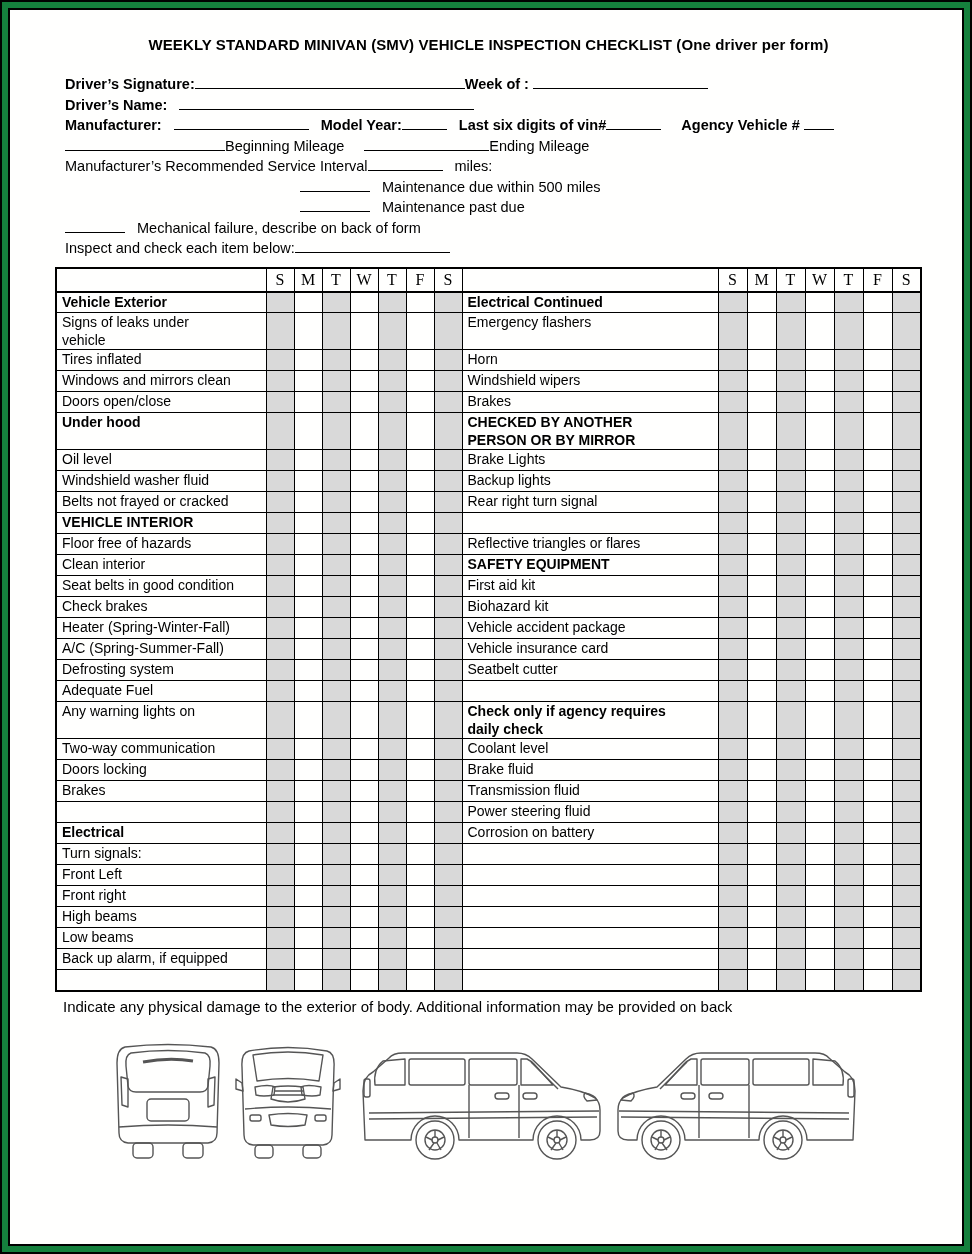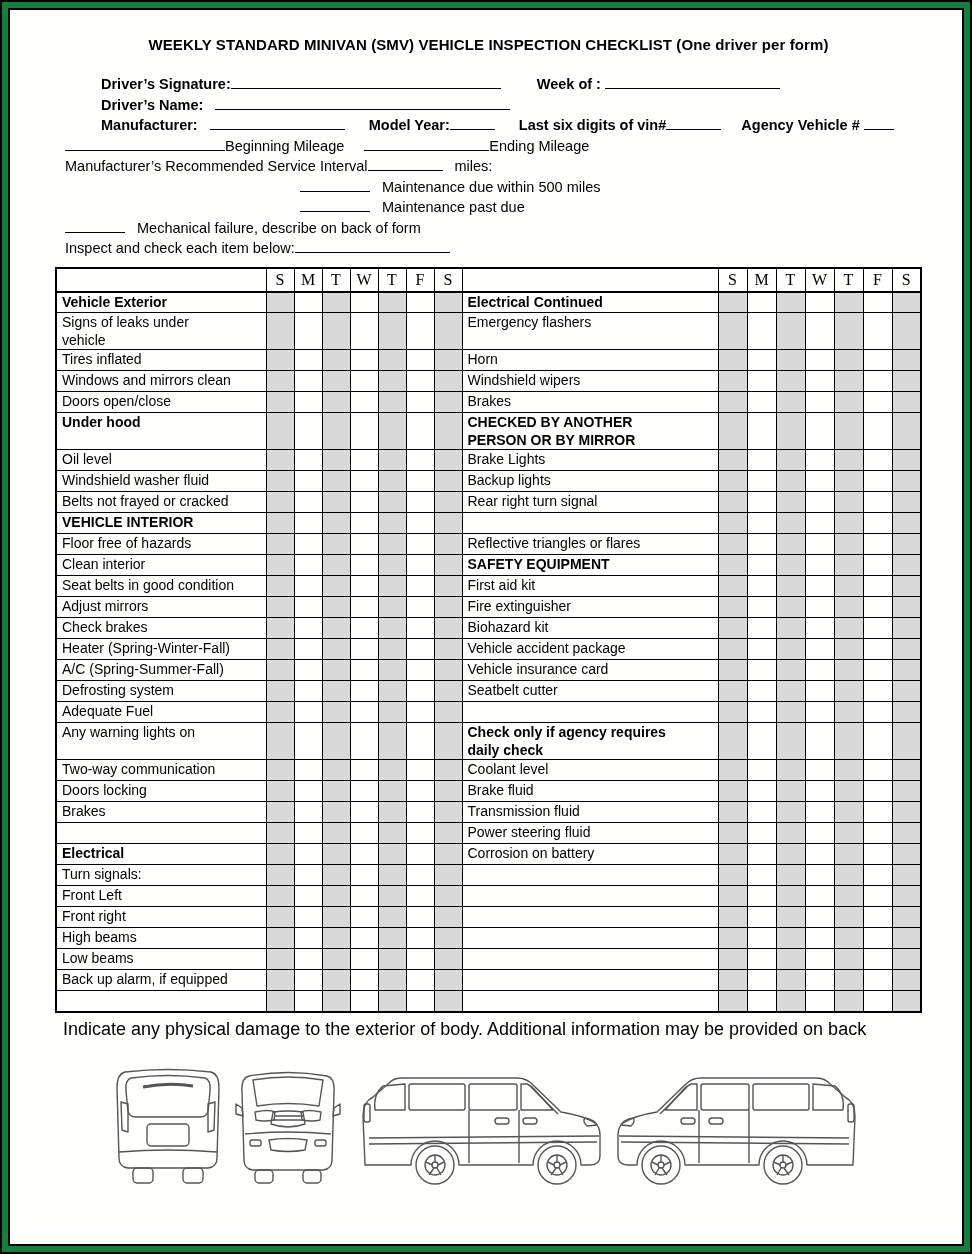--- a/index.html
+++ b/index.html
@@ -20,31 +20,31 @@
     color:#000;
   }
   .title {
     text-align:center;
     font-size:15px; font-weight:bold;
     margin:12px 0 22px 0;
     letter-spacing:0.1px;
   }
   .form-lines { font-size:14.5px; line-height:19.5px; padding-left:10px; }
   .form-lines .row { white-space:nowrap; margin-bottom:1px; }
-  .b { font-weight:bold;margin-left:36px; }
+  .b { font-weight:bold; }
   .blank {
     display:inline-block;
     border-bottom:1.5px solid #000;
     height:13px;
     vertical-align:baseline;
   }
   .w270{width:270px}.w175{width:175px}.w295{width:295px}.w135{width:135px}
   .w45{width:45px}.w55{width:55px}.w30{width:30px}.w160{width:160px}
   .w125{width:125px}.w75{width:75px}.w70{width:70px}.w60{width:60px}.w155{width:155px}
-  .ml35{}.ml28{margin-left:24px}.ml20{margin-left:20px}
+  .ml35{}.ml28{margin-left:12px}.ml20{margin-left:20px}
   .ml12{}.ml8{margin-left:8px}.ind235{margin-left:235px}
 
   table.checklist {
     border-collapse:collapse;
     table-layout:fixed;
     width:865px;
     margin-top:8px;
     border:2px solid #000;
     font-size:14px;
   }
@@ -64,21 +64,21 @@
     text-align:center;
     vertical-align:middle;
     font-family:"Liberation Serif","DejaVu Serif",serif;
     font-size:16px;
     height:24px;
     padding:0;
     white-space:normal;
   }
   td.bold { font-weight:bold; }
 
-  .damage-note { font-size:18px; margin:6px 0 0 8px; }
+  .damage-note { font-size:15px; margin:6px 0 0 8px; }
 
   .vans {
     margin-top:26px;
     display:flex;
     justify-content:center;
     align-items:flex-end;
     gap:8px;
   }
   .vans svg { display:block; }
 </style>
@@ -367,38 +367,20 @@
           <tr>
             <td>Seat belts in good condition</td>
             <td class="day shaded"></td>
             <td class="day"></td>
             <td class="day shaded"></td>
             <td class="day"></td>
             <td class="day shaded"></td>
             <td class="day"></td>
             <td class="day shaded"></td>
             <td>First aid kit</td>
-            <td class="day shaded"></td>
-            <td class="day"></td>
-            <td class="day shaded"></td>
-            <td class="day"></td>
-            <td class="day shaded"></td>
-            <td class="day"></td>
-            <td class="day shaded"></td>
-          </tr>
-          <tr>
-            <td>Adjust mirrors</td>
-            <td class="day shaded"></td>
-            <td class="day"></td>
-            <td class="day shaded"></td>
-            <td class="day"></td>
-            <td class="day shaded"></td>
-            <td class="day"></td>
-            <td class="day shaded"></td>
-            <td>Fire extinguisher</td>
             <td class="day shaded"></td>
             <td class="day"></td>
             <td class="day shaded"></td>
             <td class="day"></td>
             <td class="day shaded"></td>
             <td class="day"></td>
             <td class="day shaded"></td>
           </tr>
           <tr>
             <td>Check brakes</td>

